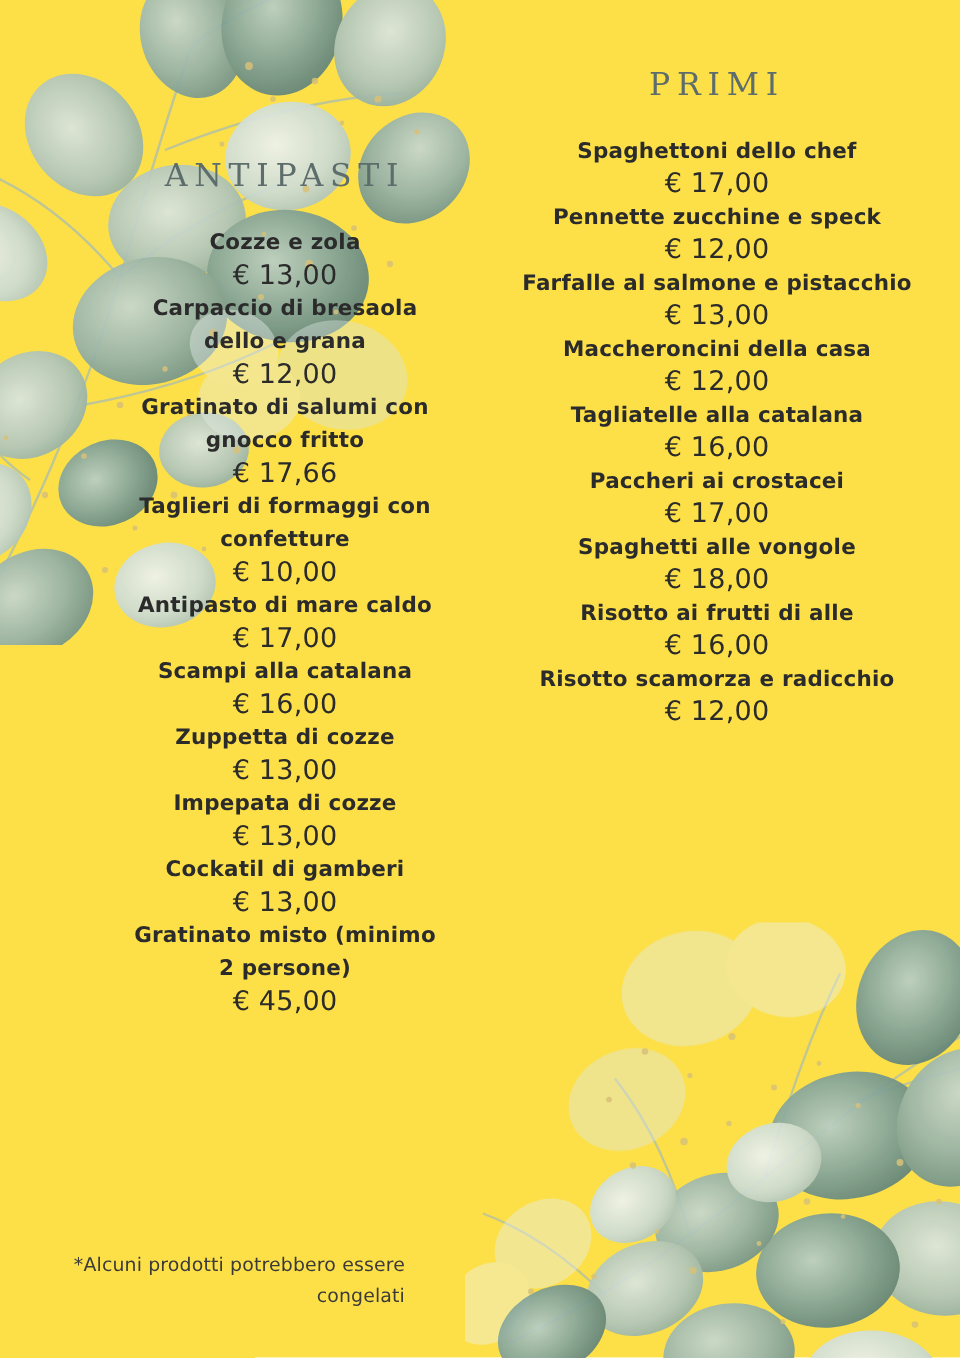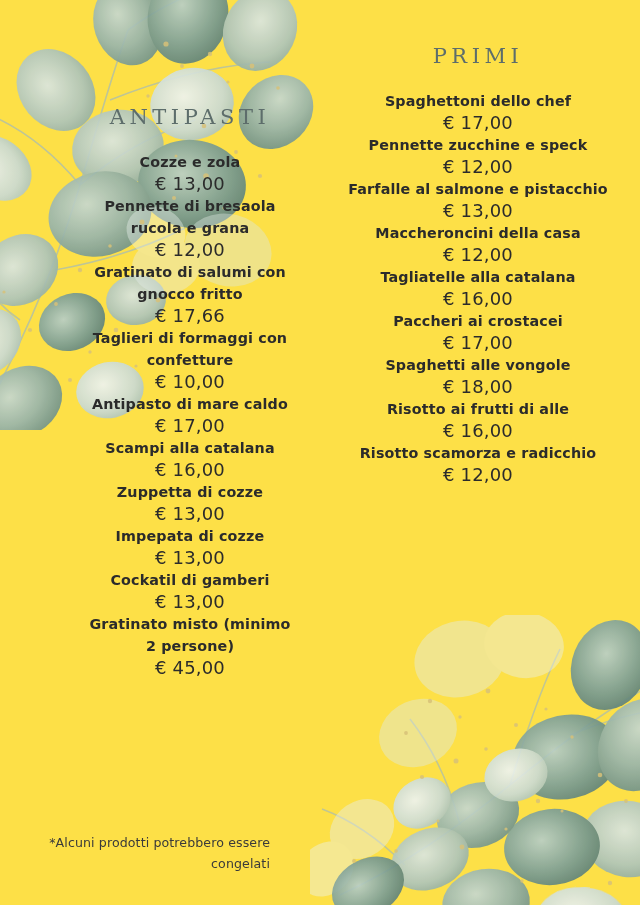--- a/index.html
+++ b/index.html
@@ -261,21 +261,21 @@
   <div class="columns">
 
     <div class="col" id="col-antipasti">
       <h2 class="section-title">ANTIPASTI</h2>
       <ul class="items" id="items-antipasti">
           <li class="item">
             <span class="item-name">Cozze e zola</span>
             <span class="item-price">€ 13,00</span>
           </li>
           <li class="item">
-            <span class="item-name">Pennette di bresaola rucola e grana</span>
+            <span class="item-name">Carpaccio di bresaola dello e grana</span>
             <span class="item-price">€ 12,00</span>
           </li>
           <li class="item">
             <span class="item-name">Gratinato di salumi con gnocco fritto</span>
             <span class="item-price">€ 17,66</span>
           </li>
           <li class="item">
             <span class="item-name">Taglieri di formaggi con confetture</span>
             <span class="item-price">€ 10,00</span>
           </li>

